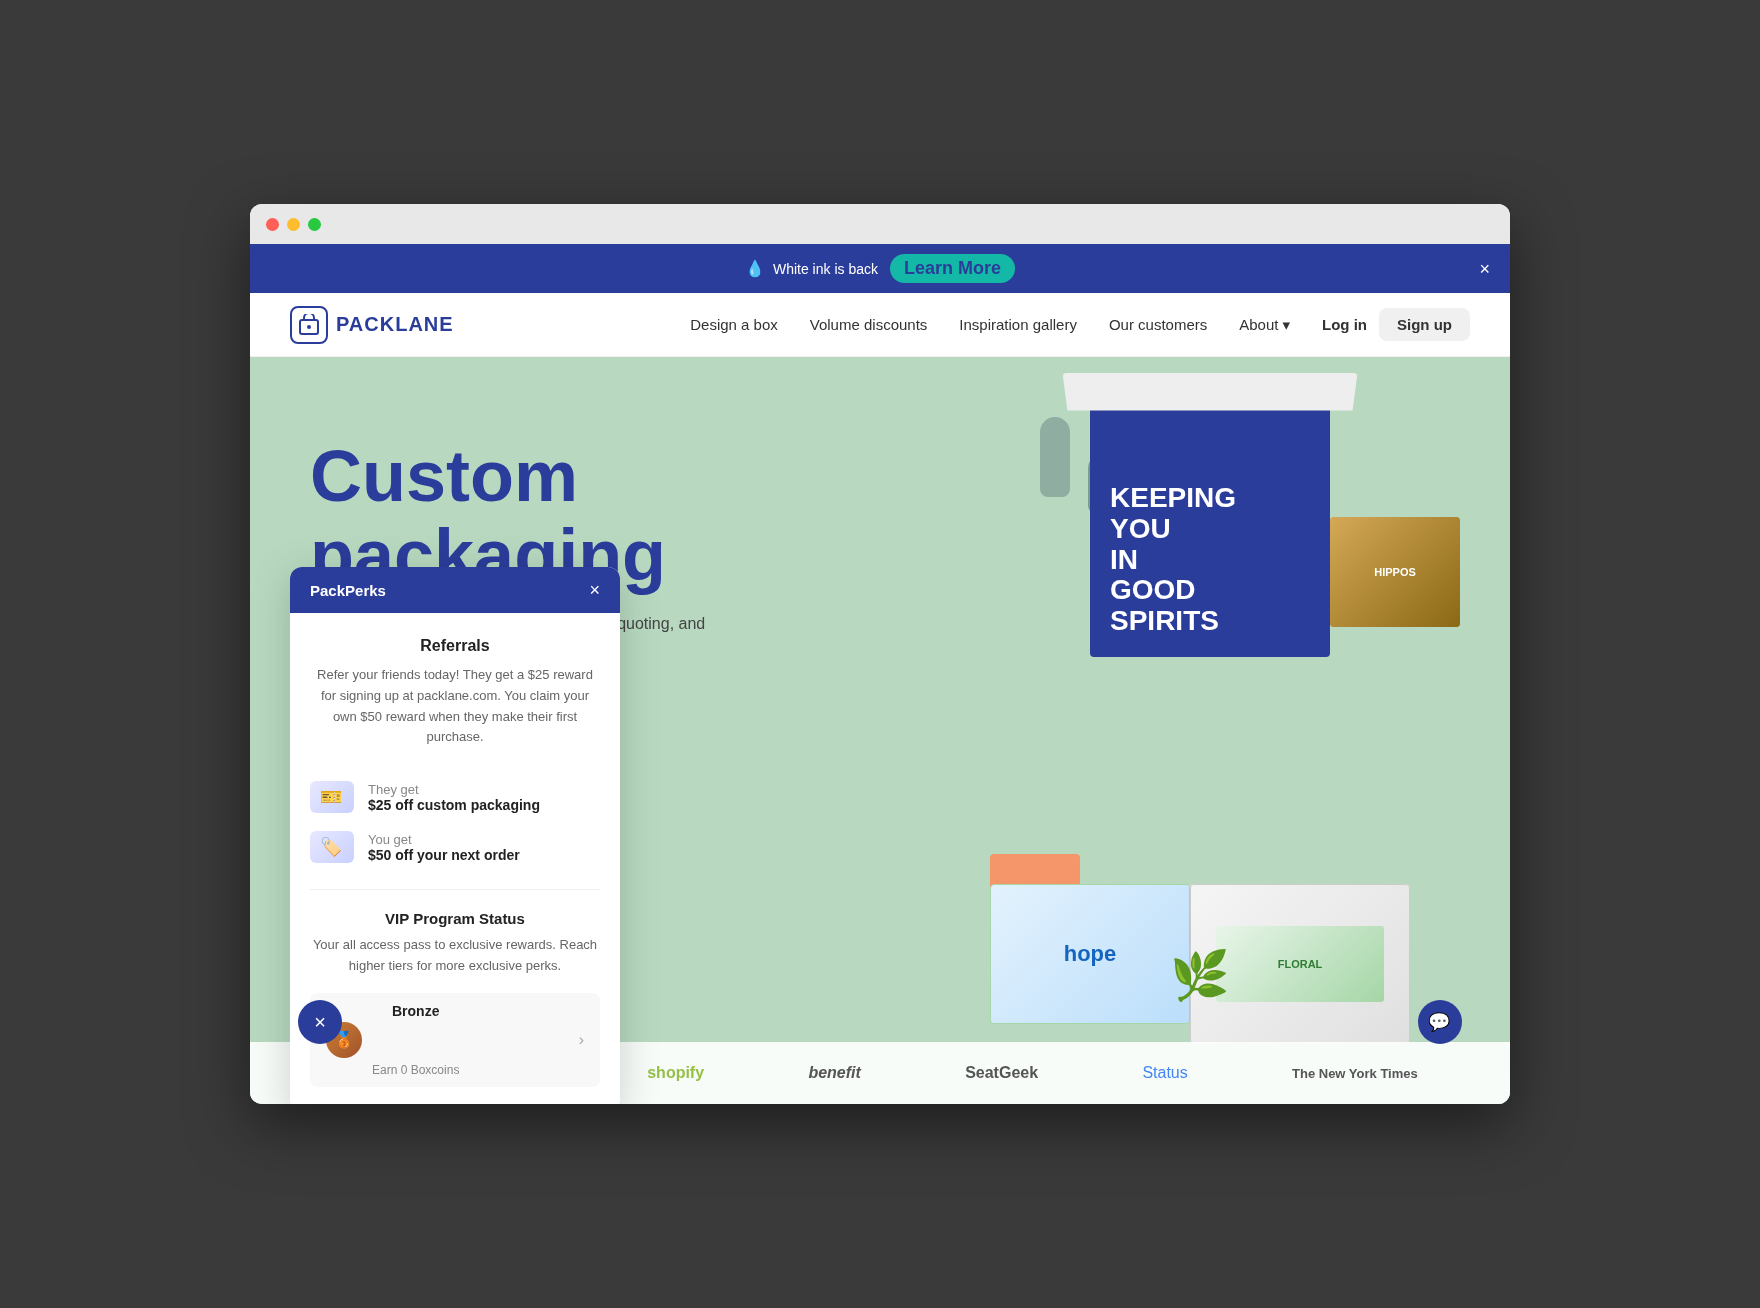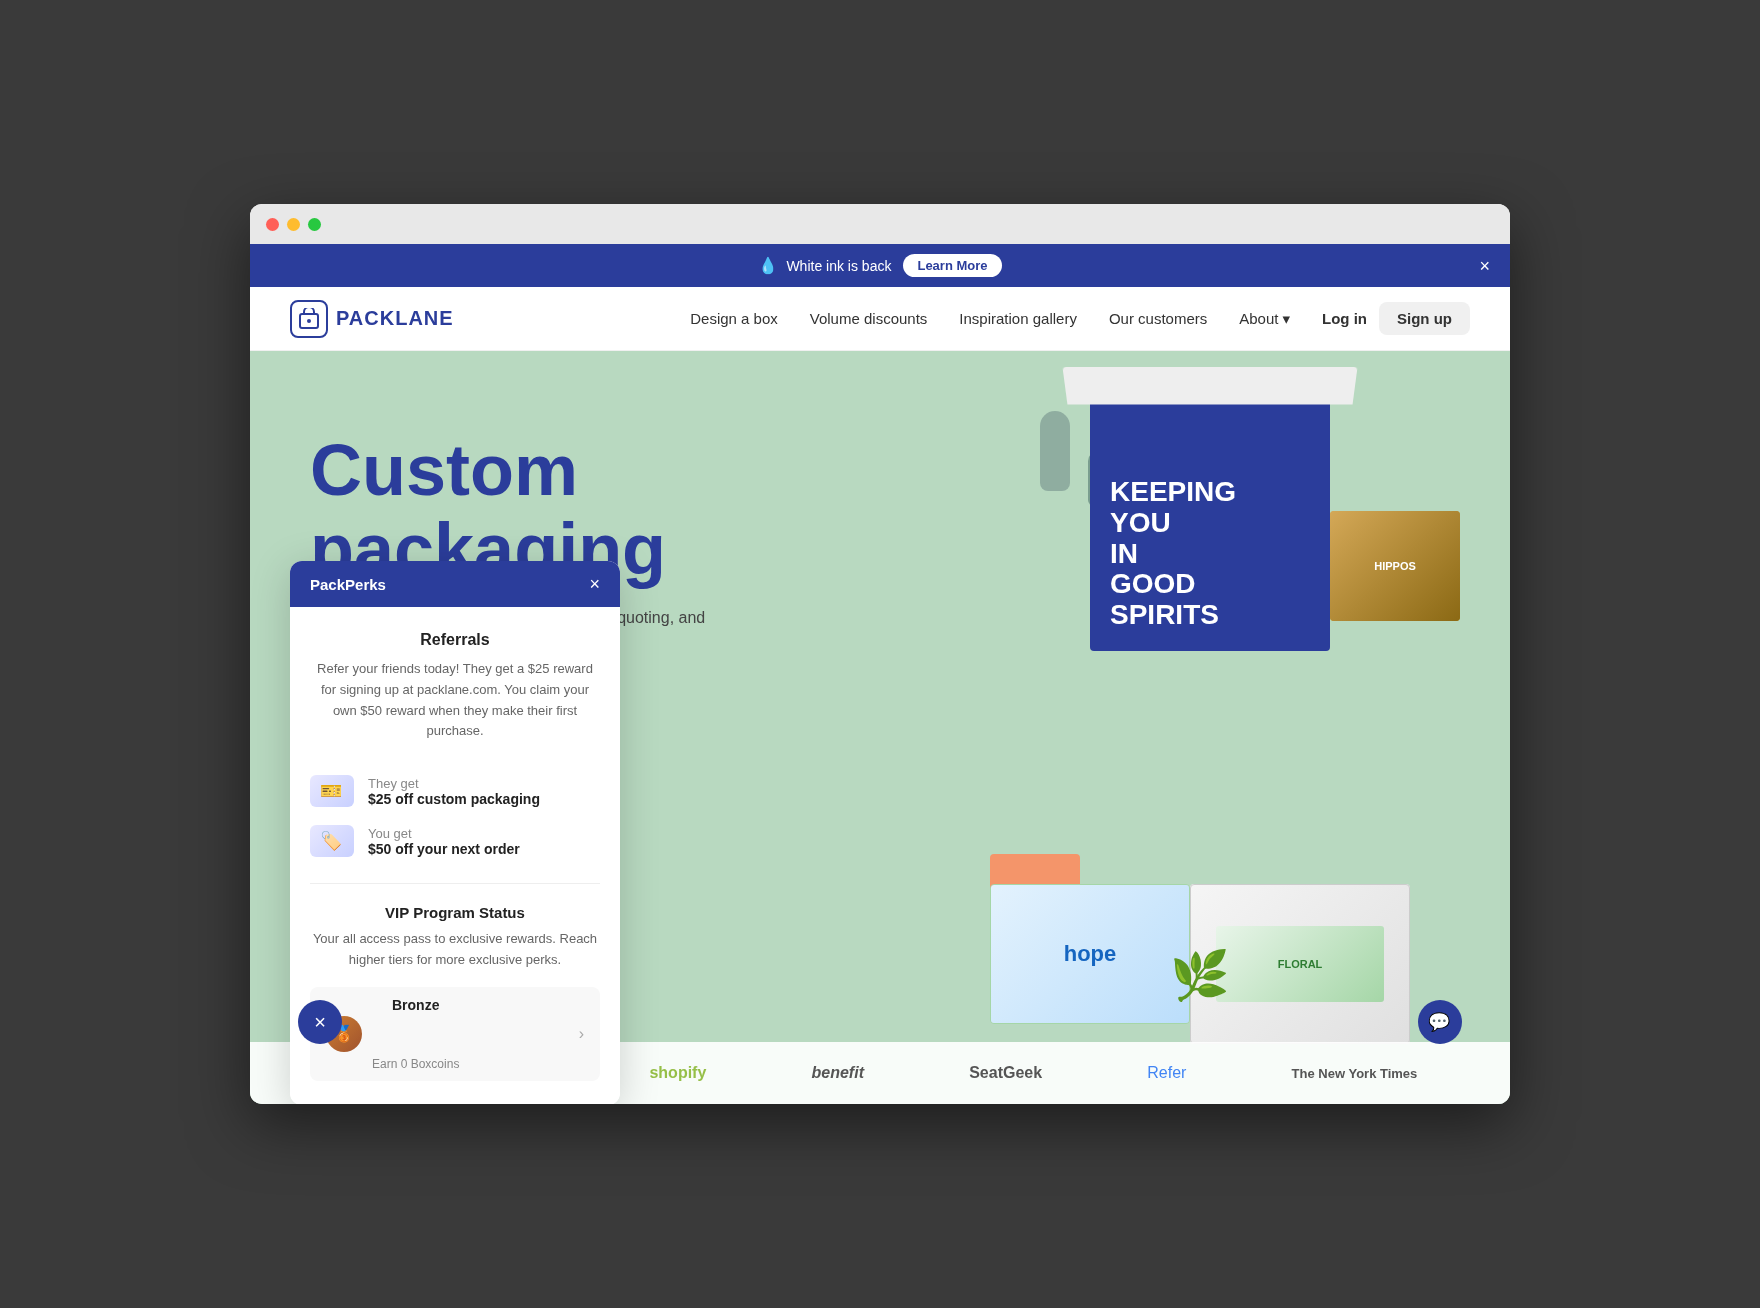--- a/index.html
+++ b/index.html
@@ -59,26 +59,26 @@
     .announcement-bar .icon {
       margin-right: 8px;
       font-size: 16px;
     }
     .announcement-bar .text {
       font-size: 14px;
       font-weight: 500;
       margin-right: 12px;
     }
     .learn-more-btn {
-      background: #ffffff;
+      background: #14b8a6;
       color: #2b3d9b;
       border: none;
       border-radius: 20px;
       padding: 4px 14px;
-      font-size: 13px;
+      font-size: 18px;
       font-weight: 600;
       cursor: pointer;
     }
     .announcement-close {
       position: absolute;
       right: 20px;
       background: none;
       border: none;
       color: white;
       font-size: 18px;
@@ -548,21 +548,21 @@
         <div style="width:100%;height:100%;background:linear-gradient(135deg,#d4a857,#8b6914);border-radius:4px;display:flex;align-items:center;justify-content:center;color:#fff;font-size:11px;font-weight:700;text-align:center;">HIPPOS</div>
       </div>
       <div class="deco-leaf">🌿</div>
 
       <div class="brands-bar">
         <span class="brand-logo">L'ORÉAL</span>
         <span class="brand-logo" style="font-style:normal;font-size:22px;color:#0096d6;">hp</span>
         <span class="brand-logo" style="font-style:normal;color:#96bf48;">shopify</span>
         <span class="brand-logo">benefit</span>
         <span class="brand-logo" style="font-style:normal;">SeatGeek</span>
-        <span class="brand-logo" style="font-style:normal;font-weight:400;color:#4285f4;">Refer</span>
+        <span class="brand-logo" style="font-style:normal;font-weight:400;color:#4285f4;">Status</span>
         <span class="brand-logo" style="font-style:normal;font-weight:700;font-size:13px;">The New York Times</span>
       </div>
 
       <div class="packperks-panel">
         <div class="packperks-header">
           <span class="packperks-title">PackPerks</span>
           <button class="packperks-close">×</button>
         </div>
         <div class="packperks-body">
 

